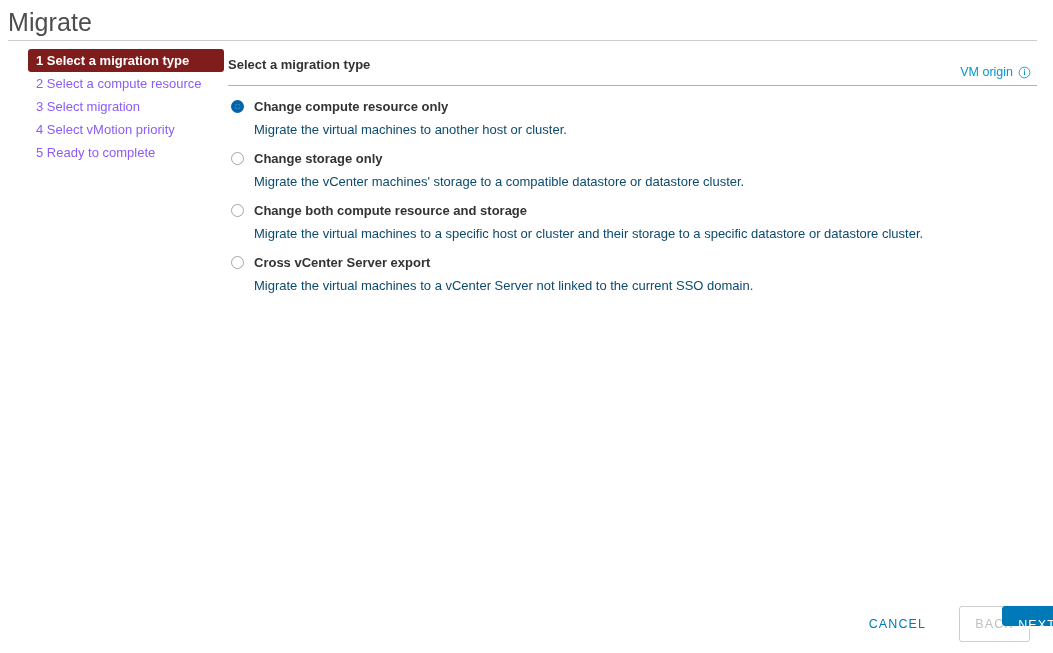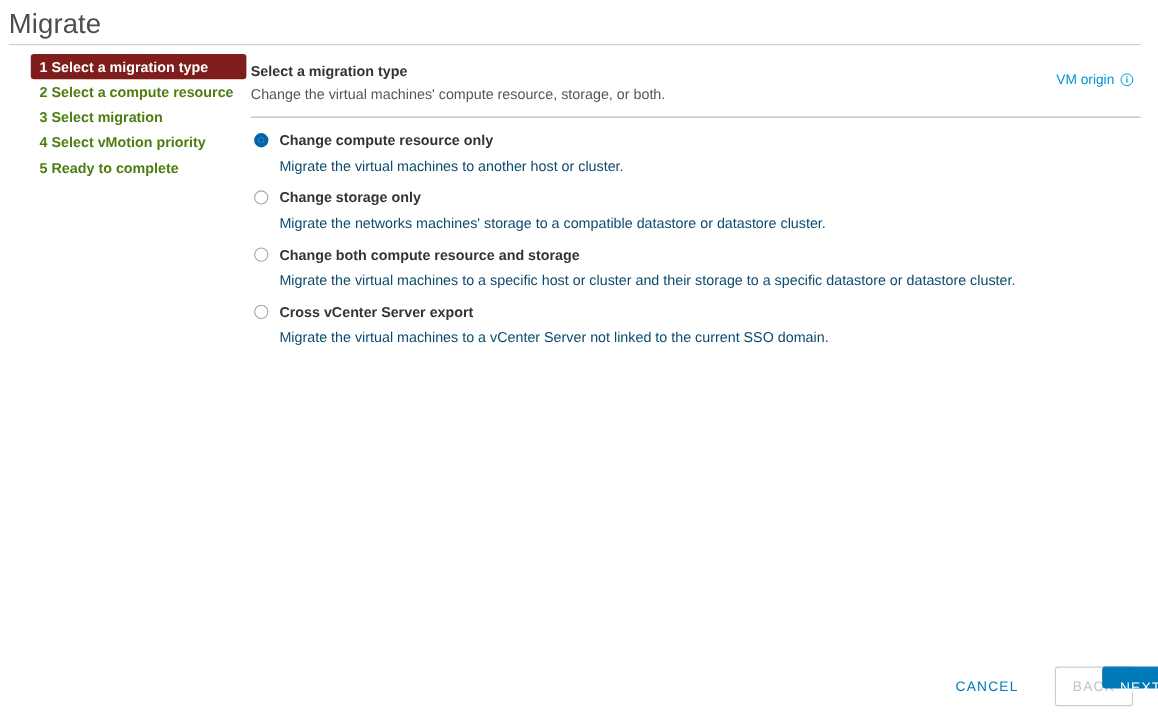--- a/index.html
+++ b/index.html
@@ -52,22 +52,22 @@
     top: 49px;
     width: 182px;
   }
   .nav-step {
     display: block;
     box-sizing: border-box;
     height: 23px;
     line-height: 23px;
     padding: 0 8px;
     font-size: 13px;
-    color: #4d7c0f;
-    font-weight: bold;
+    color: #8b5cf6;
+    font-weight: normal;
     border-radius: 3px;
     white-space: nowrap;
     margin-bottom: 0px;
   }
   .nav-step.active {
     background: #7f1d1d;
     color: #ffffff;
     font-weight: bold;
     border-radius: 3px;
     width: 196px;
@@ -277,21 +277,20 @@
   <div class="nav-step">
     <span class="step-num">5</span>
     <span>Ready to complete</span>
   </div>
 </div>
 
 <div class="wizard-content">
 
   <div class="content-head-row">
     <div class="content-title">Select a migration type</div>
-    <div class="content-subtitle">Change the virtual machines' compute resource, storage, or both.</div>
 
     <a class="vm-origin-link">
       <span>VM origin</span>
       <span class="info-icon">
         <svg width="13" height="13" viewBox="0 0 16 16" aria-hidden="true">
           <circle cx="8" cy="8" r="6.6" fill="none" stroke="#0095d3" stroke-width="1.1"></circle>
           <rect x="7.35" y="6.3" width="1.3" height="5.0" fill="#0095d3"></rect>
           <rect x="7.35" y="4.0" width="1.3" height="1.5" fill="#0095d3"></rect>
         </svg>
       </span>
@@ -304,21 +303,21 @@
 
     <div class="option selected">
       <span class="radio-mark"></span>
       <span class="option-label">Change compute resource only</span>
       <span class="option-desc">Migrate the virtual machines to another host or cluster.</span>
     </div>
 
     <div class="option">
       <span class="radio-mark"></span>
       <span class="option-label">Change storage only</span>
-      <span class="option-desc">Migrate the networks machines' storage to a compatible datastore or datastore cluster.</span>
+      <span class="option-desc">Migrate the vCenter machines' storage to a compatible datastore or datastore cluster.</span>
     </div>
 
     <div class="option">
       <span class="radio-mark"></span>
       <span class="option-label">Change both compute resource and storage</span>
       <span class="option-desc">Migrate the virtual machines to a specific host or cluster and their storage to a specific datastore or datastore cluster.</span>
     </div>
 
     <div class="option">
       <span class="radio-mark"></span>

